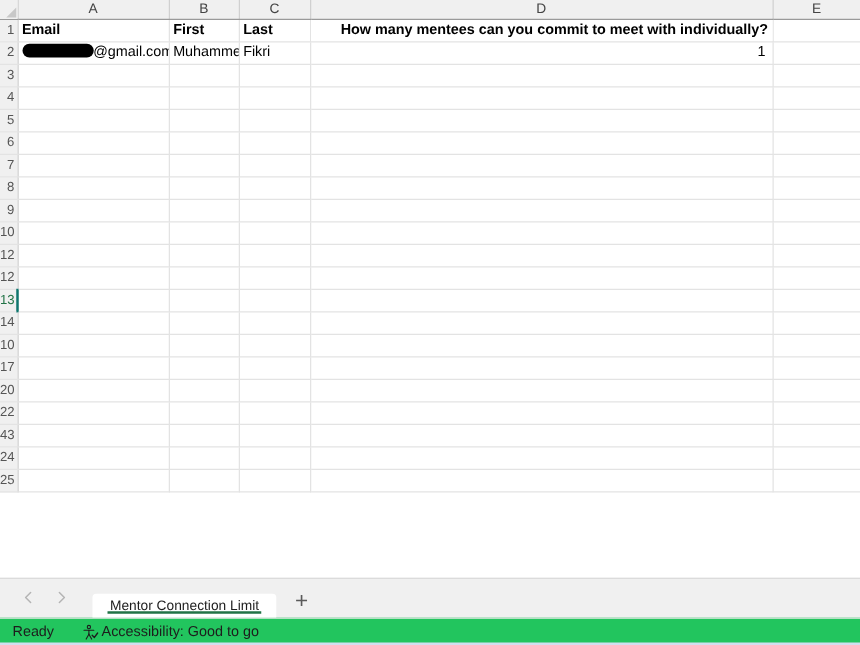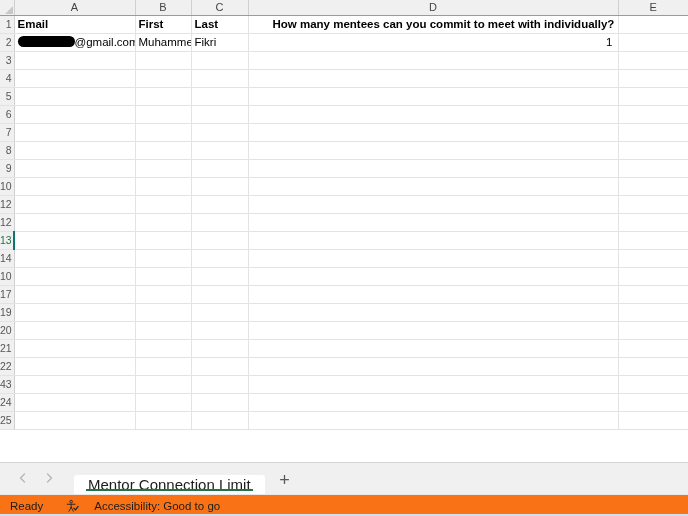--- a/index.html
+++ b/index.html
@@ -146,21 +146,21 @@
     margin-left: 8px;
   }
   .tab {
     height: 19px;
     padding: 0 14px 0 14px;
     display: flex;
     flex-direction: column;
     justify-content: center;
     align-items: center;
     background: #f0f0f0;
-    font-size: 15px;
+    font-size: 11px;
     color: #1d1d1d;
     border-top-left-radius: 3px;
     border-top-right-radius: 3px;
     position: relative;
   }
   .tab.active {
     background: #ffffff;
   }
   .tab.active .tab-label {
     color: #1d1d1d;
@@ -177,30 +177,30 @@
     display: flex; align-items: center; justify-content: center;
     color: #5a5a5a;
     font-size: 18px;
     line-height: 1;
   }
 
   
   .statusbar {
     height: 22px;
     width: 688px;
-    background: #f97316;
+    background: #22c55e;
     display: flex;
     align-items: center;
     font-size: 11.5px;
     color: #1d1d1d;
     padding-left: 10px;
     border-top: 1px solid #e8e8e8;
   }
   .status-ready { margin-right: 22px; }
-  .status-a11y { display: flex; align-items: center; gap: 15px; }
+  .status-a11y { display: flex; align-items: center; gap: 2px; }
   .a11y-icon { width: 14px; height: 14px; display:block; }
 
   .hairline-bottom {
     position: absolute;
     left: 0; bottom: 0;
     width: 688px; height: 2px;
     background: #cfe0ef;
   }
 </style>
 </head>
@@ -360,37 +360,21 @@
           </tr>
           <tr>
             <td class="rowhdr">17</td>
             <td class="cell">&nbsp;</td>
             <td class="cell">&nbsp;</td>
             <td class="cell">&nbsp;</td>
             <td class="cell">&nbsp;</td>
             <td class="cell last-col">&nbsp;</td>
           </tr>
           <tr>
-            <td class="rowhdr">19</td>
-            <td class="cell">&nbsp;</td>
-            <td class="cell">&nbsp;</td>
-            <td class="cell">&nbsp;</td>
-            <td class="cell">&nbsp;</td>
-            <td class="cell last-col">&nbsp;</td>
-          </tr>
-          <tr>
             <td class="rowhdr">20</td>
-            <td class="cell">&nbsp;</td>
-            <td class="cell">&nbsp;</td>
-            <td class="cell">&nbsp;</td>
-            <td class="cell">&nbsp;</td>
-            <td class="cell last-col">&nbsp;</td>
-          </tr>
-          <tr>
-            <td class="rowhdr">21</td>
             <td class="cell">&nbsp;</td>
             <td class="cell">&nbsp;</td>
             <td class="cell">&nbsp;</td>
             <td class="cell">&nbsp;</td>
             <td class="cell last-col">&nbsp;</td>
           </tr>
           <tr>
             <td class="rowhdr">22</td>
             <td class="cell">&nbsp;</td>
             <td class="cell">&nbsp;</td>

